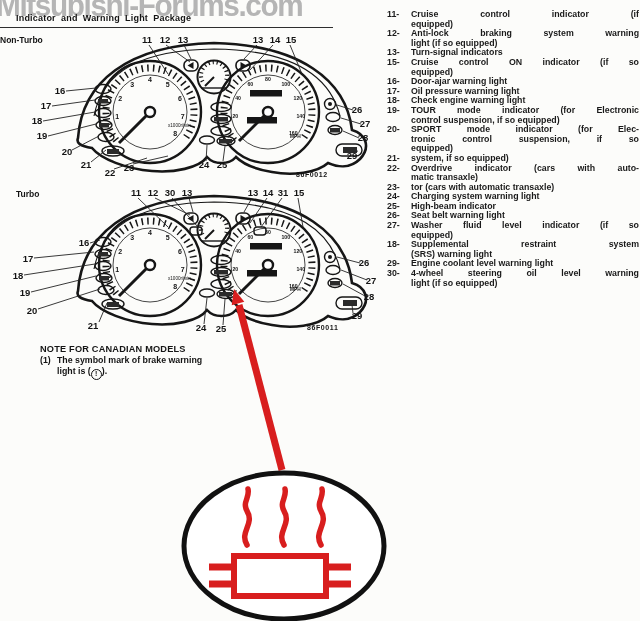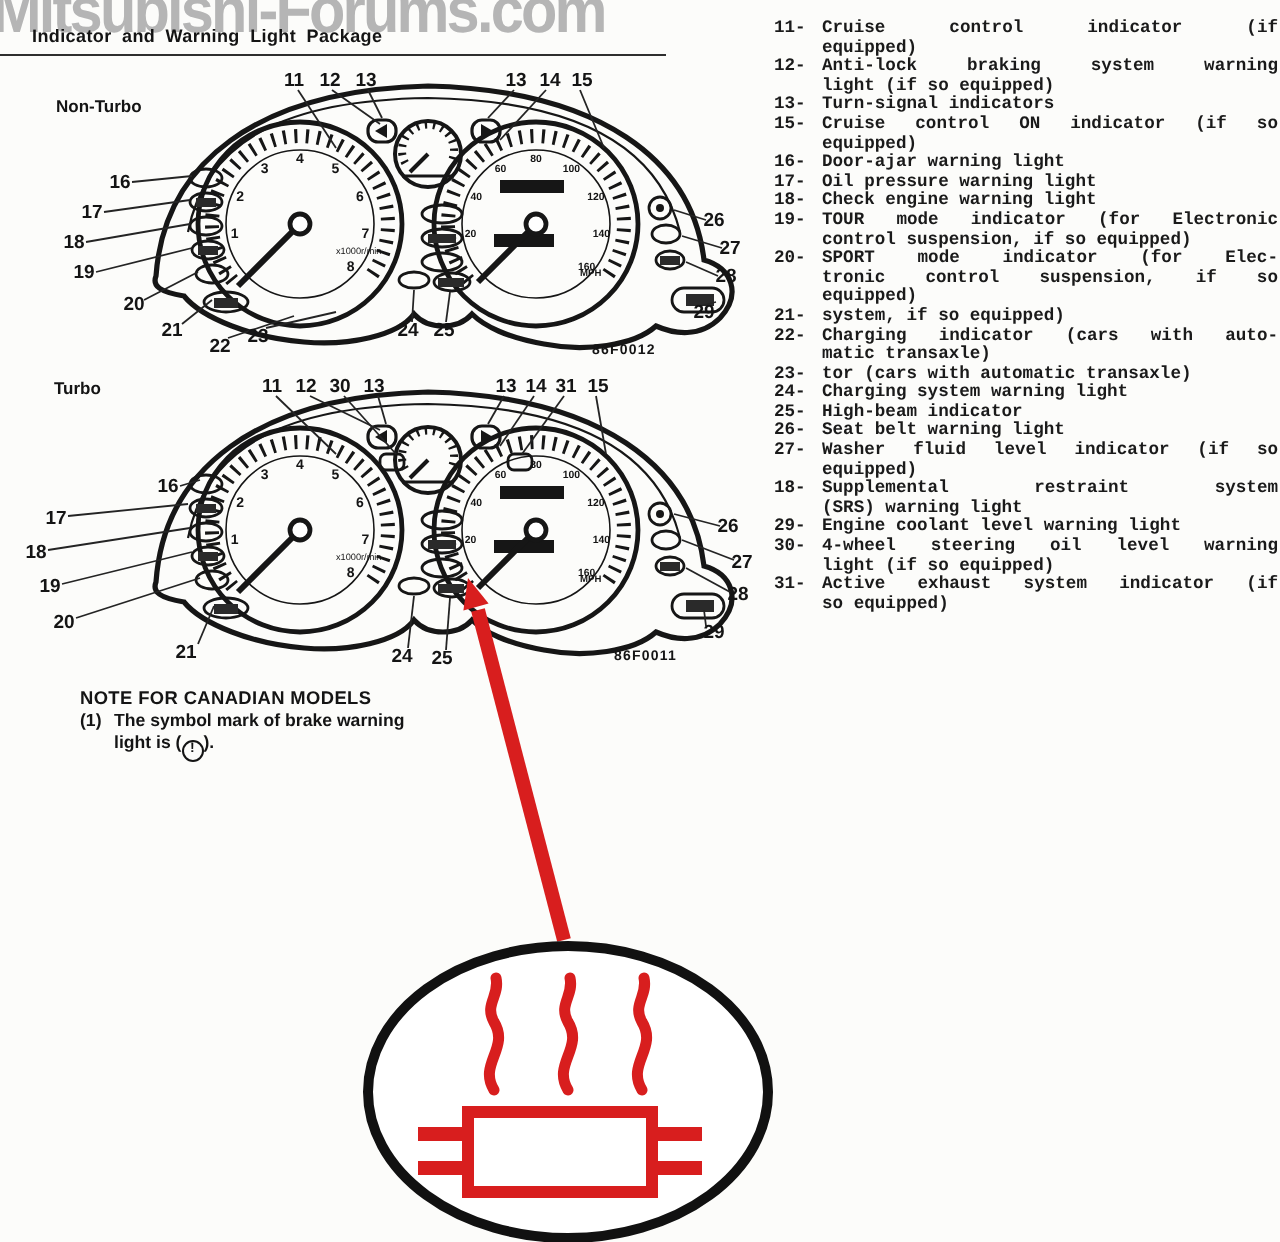--- a/index.html
+++ b/index.html
@@ -5,21 +5,21 @@
   html,body{margin:0;padding:0;}
   .page{position:relative;width:640px;height:621px;background:#fcfcfa;overflow:hidden;
         font-family:"Liberation Sans",sans-serif;color:#191919;}
   .abs{position:absolute;}
   .wm{font-size:32px;font-weight:bold;letter-spacing:-1.5px;white-space:nowrap;
       transform:scaleX(.93);transform-origin:0 0;}
   .title{font-size:9px;font-weight:bold;letter-spacing:.2px;word-spacing:2.5px;color:#141414;}
   .rule{height:1px;background:#2e2e2e;}
   .seclabel{font-size:8.5px;font-weight:bold;color:#141414;}
   .legend{font-size:8.8px;font-weight:bold;line-height:9.6px;color:#1a1a1a;}
-  .legend-item{position:relative;padding-left:24px;font-family:Liberation Mono, monospace;}
+  .legend-item{position:relative;padding-left:24px;}
   .legend-num{position:absolute;left:0;top:0;}
   .legend-line{text-align:left;}
   .legend-line.jl{text-align:justify;text-align-last:justify;}
   .note{font-size:8.8px;font-weight:bold;color:#141414;line-height:11px;width:225px;margin-left:26px;}
   .note-heading{font-size:9.2px;letter-spacing:.2px;}
   .note-row{display:flex;}
   .note-num{width:17px;flex:0 0 17px;}
   .circ{display:inline-block;width:9px;height:9px;border:1.2px solid #141414;border-radius:50%;
         font-size:7px;line-height:8.5px;text-align:center;vertical-align:-1.5px;font-weight:bold;}
   svg text{font-family:"Liberation Sans",sans-serif;fill:#141414;}
@@ -35,22 +35,22 @@
 </head>
 <body>
 
 <div class="page">
 
   <div class="abs wm" style="left: -4px; top: -13px; color: rgb(181, 181, 181);">Mitsubishi-Forums.com</div>
 
   <div class="abs title" style="left:16px;top:13px;text-align:right;">Indicator and Warning Light Package</div>
   <div class="abs rule" style="left:0;top:27px;width:333px;"></div>
 
-  <div class="abs seclabel" style="left:28px;top:35px;margin-top:13px;">Non-Turbo</div>
-  <div class="abs seclabel" style="left:27px;top:189px;">Turbo</div>
+  <div class="abs seclabel" style="left:0;top:35px;">Non-Turbo</div>
+  <div class="abs seclabel" style="left:16px;top:189px;">Turbo</div>
 
   <svg class="abs" style="left:0;top:0;" width="640" height="621" viewBox="0 0 640 621" xmlns="http://www.w3.org/2000/svg">
     <defs>
       <g id="cluster-art" class="art">
 
         <path d="M78,138 C82,82 128,45 214,43 C300,45 346,80 352,130 C366,134 371,147 360,159
                  C350,169 337,167 328,163 C317,173 292,176 272,172 C254,169 242,163 236,157
                  C229,165 214,165 207,157 C199,168 174,173 152,171 C126,169 101,159 92,148
                  C80,146 76,143 78,138 Z" stroke-width="2.6"></path>
         <path d="M94,116 C103,70 143,50 214,49 C287,50 329,72 340,116" stroke-width="1.1"></path>
@@ -320,21 +320,21 @@
         <div class="legend-line jl">SPORT mode indicator (for Elec-</div>
         <div class="legend-line jl">tronic control suspension, if so</div>
         <div class="legend-line">equipped)</div>
       </div>
       <div class="legend-item">
         <span class="legend-num">21-</span>
         <div class="legend-line">system, if so equipped)</div>
       </div>
       <div class="legend-item">
         <span class="legend-num">22-</span>
-        <div class="legend-line jl">Charging indicator (cars with auto-</div>
+        <div class="legend-line jl">Overdrive indicator (cars with auto-</div>
         <div class="legend-line">matic transaxle)</div>
       </div>
       <div class="legend-item">
         <span class="legend-num">23-</span>
         <div class="legend-line">tor (cars with automatic transaxle)</div>
       </div>
       <div class="legend-item">
         <span class="legend-num">24-</span>
         <div class="legend-line">Charging system warning light</div>
       </div>
@@ -358,20 +358,15 @@
       </div>
       <div class="legend-item">
         <span class="legend-num">29-</span>
         <div class="legend-line">Engine coolant level warning light</div>
       </div>
       <div class="legend-item">
         <span class="legend-num">30-</span>
         <div class="legend-line jl">4-wheel steering oil level warning</div>
         <div class="legend-line">light (if so equipped)</div>
       </div>
-      <div class="legend-item">
-        <span class="legend-num">31-</span>
-        <div class="legend-line jl">Active exhaust system indicator (if</div>
-        <div class="legend-line">so equipped)</div>
-      </div>
     </div>
 
 </div>
 
 </body></html>

